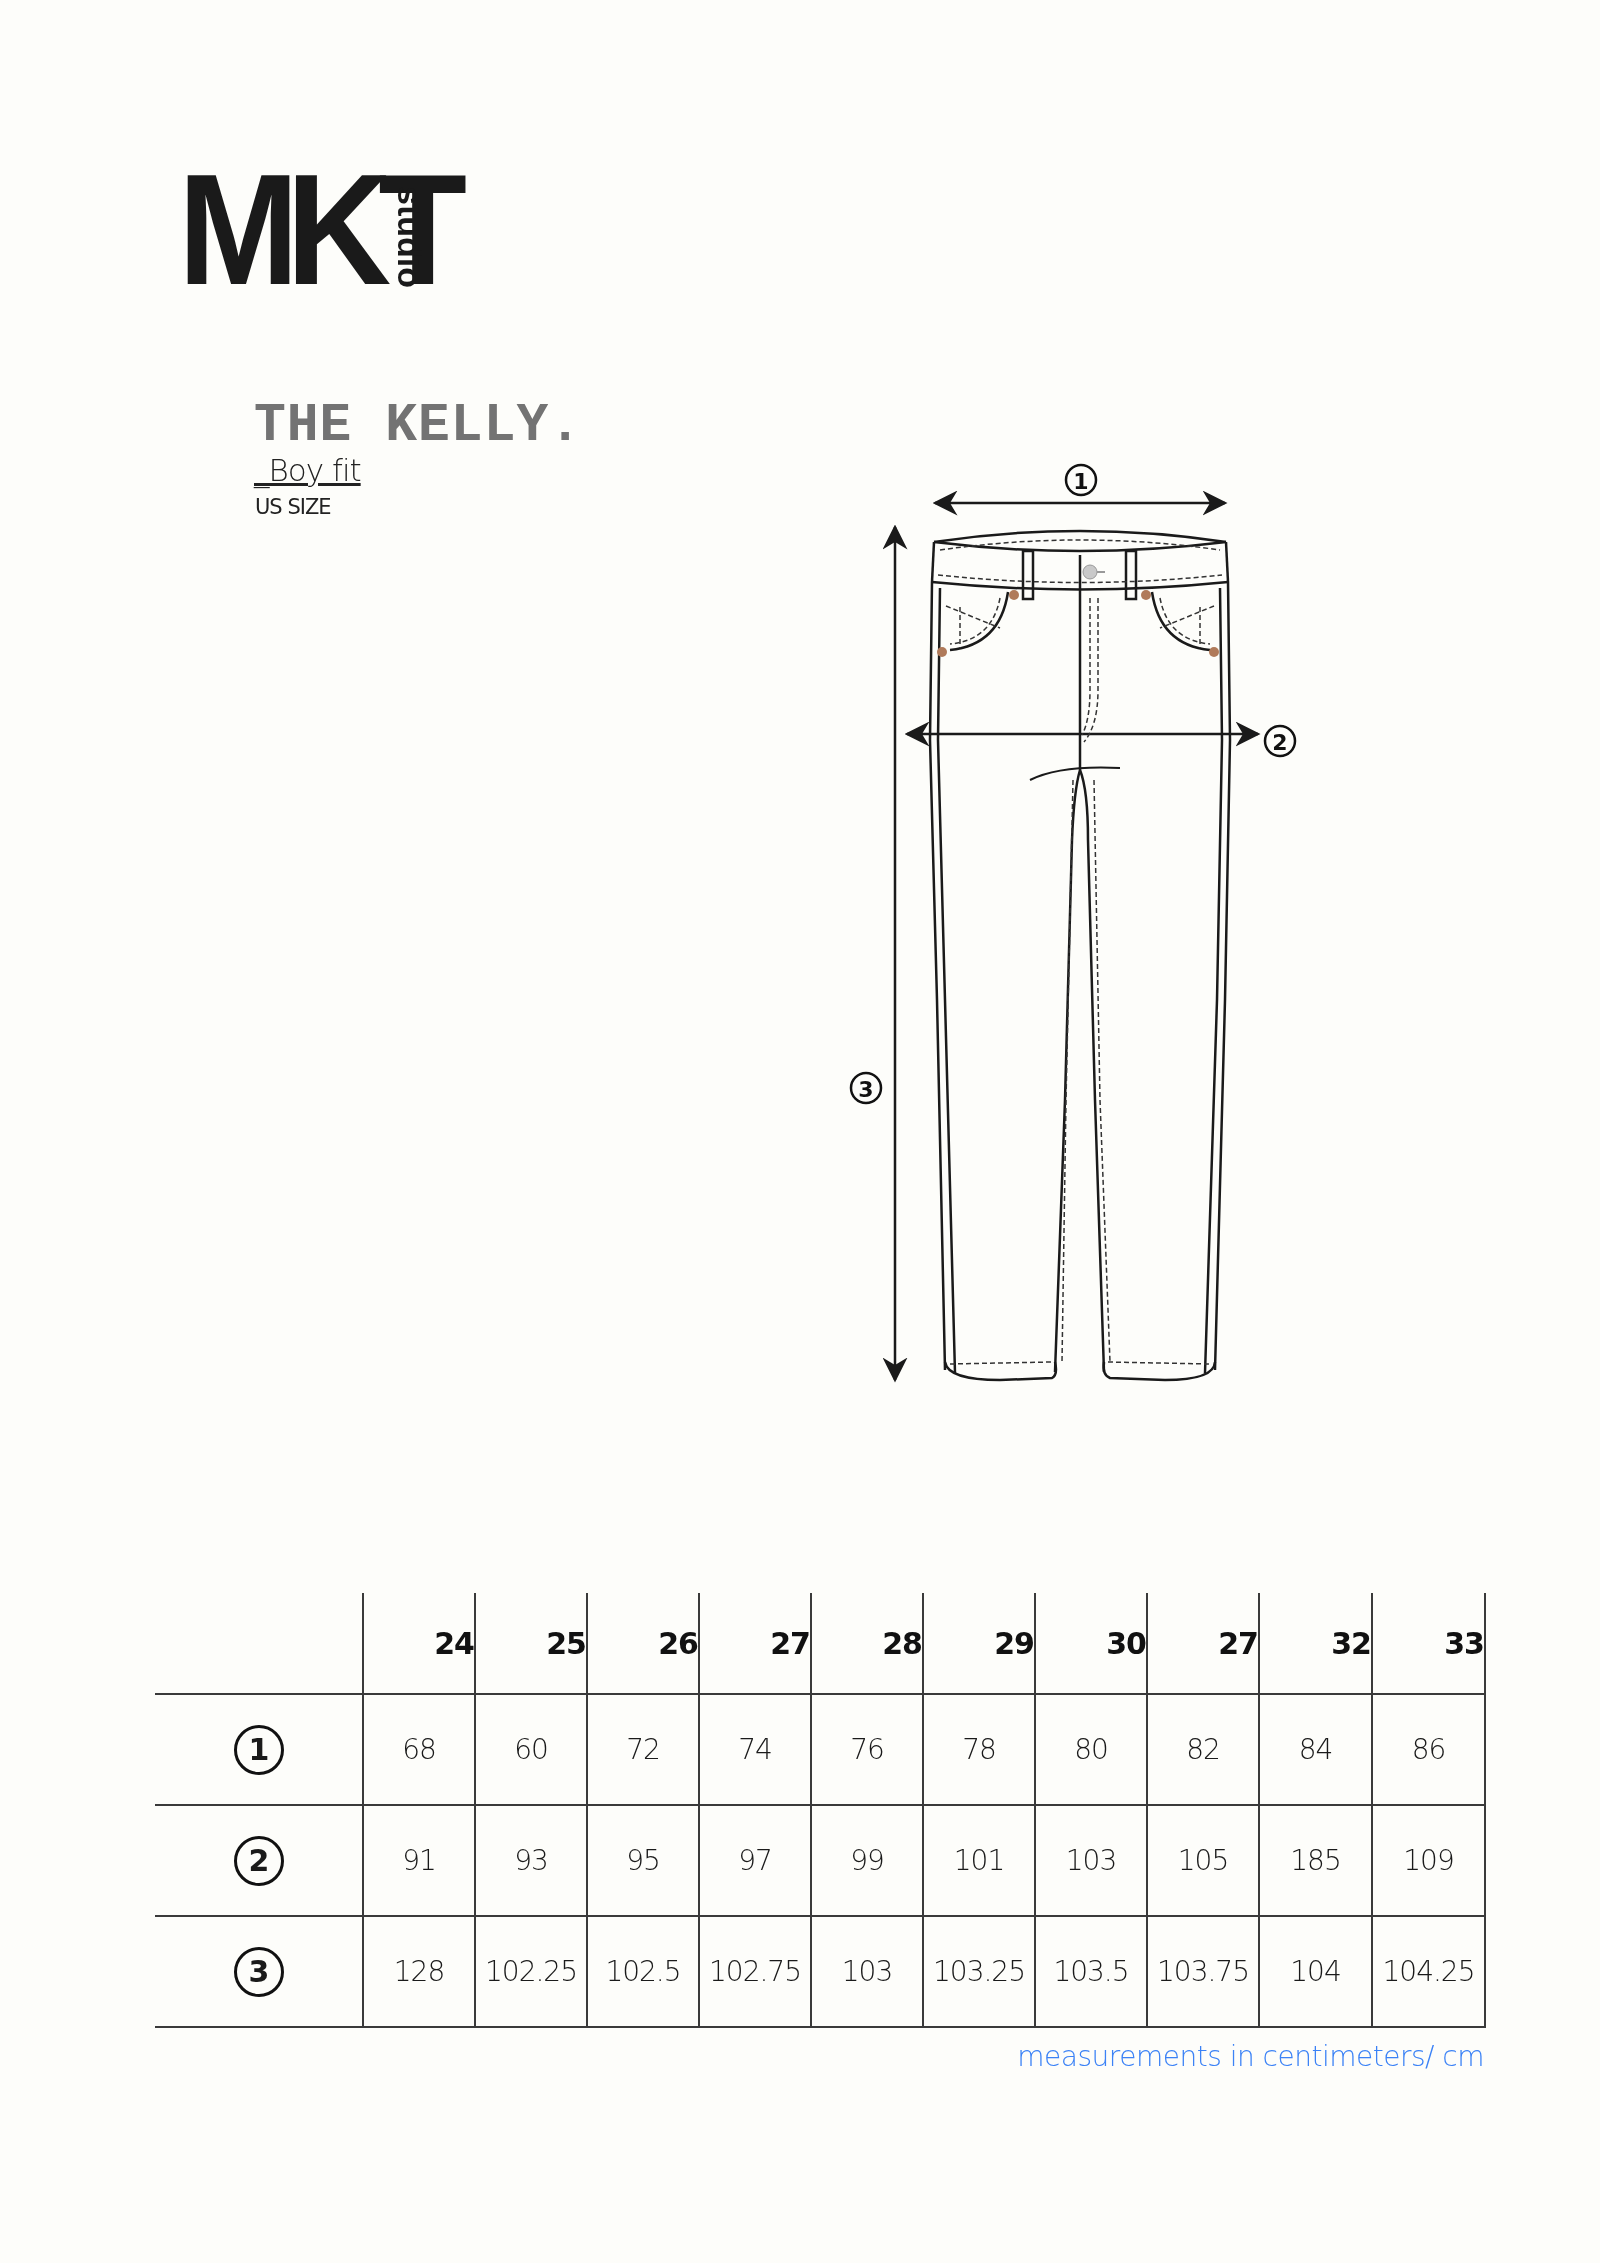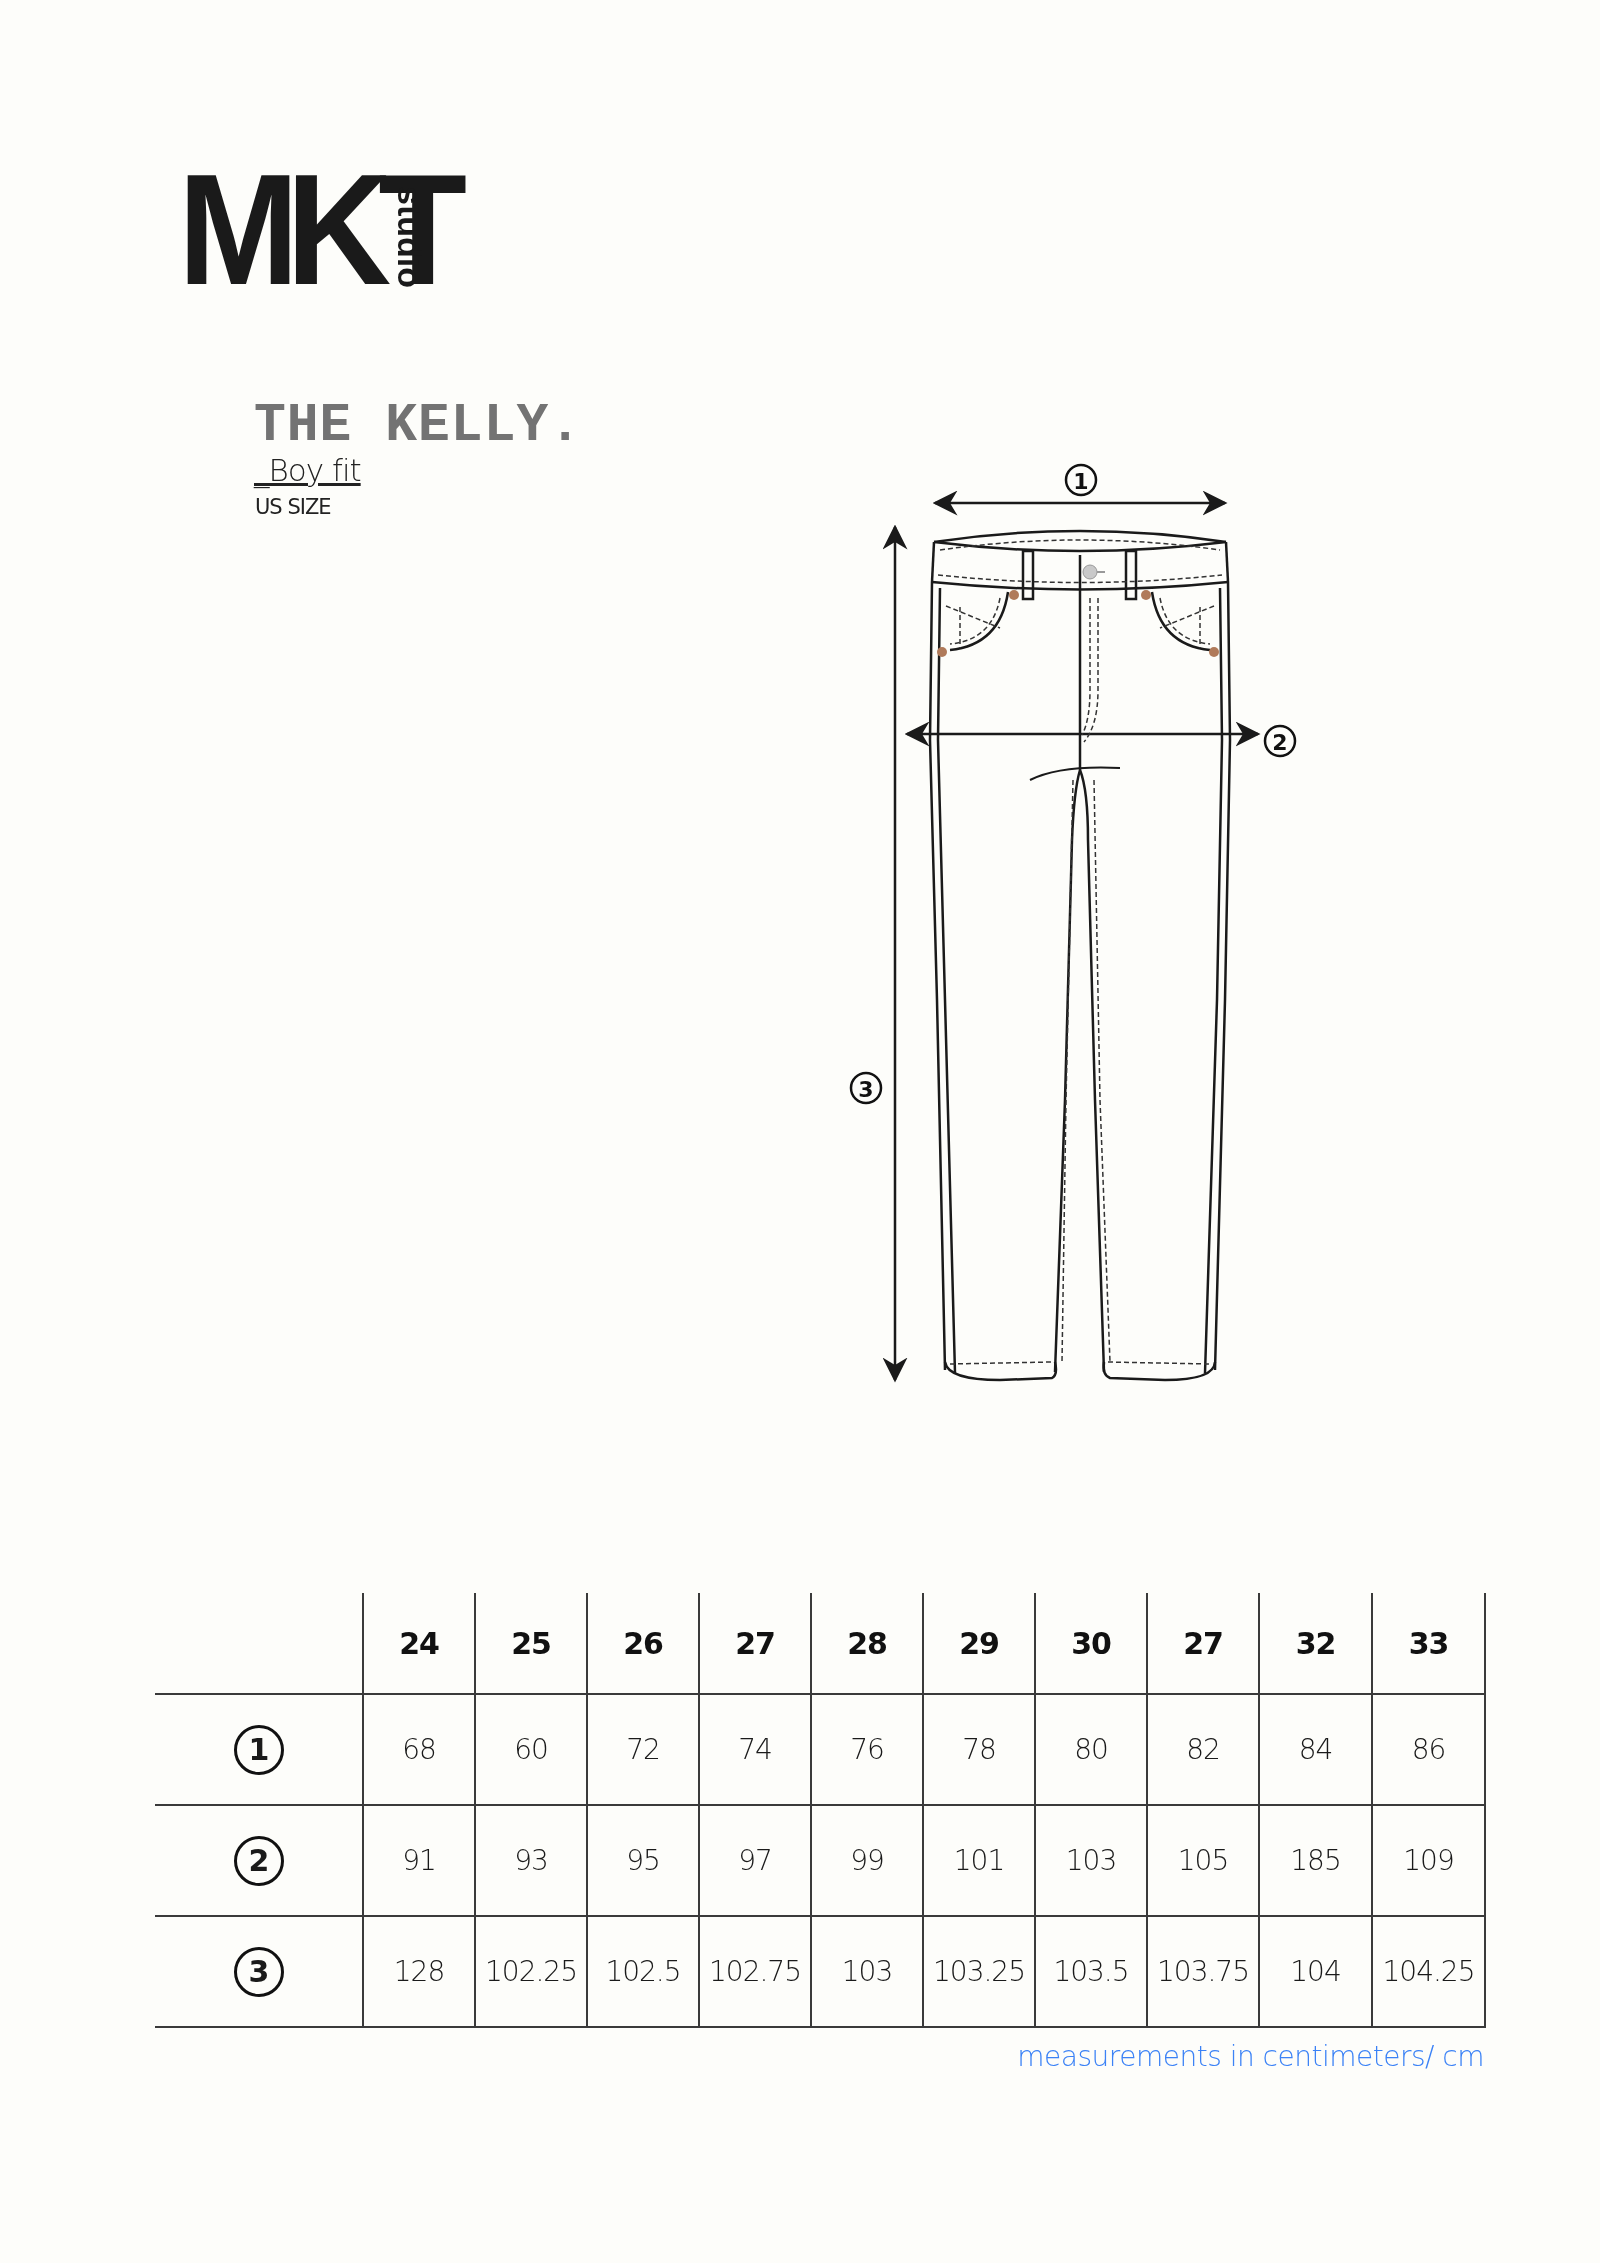--- a/index.html
+++ b/index.html
@@ -75,20 +75,21 @@
     padding: 0; text-align: center; vertical-align: middle;
     border: 2px solid #3a3a3a;
   }
   table.size-table th {
     height: 100px;
     font-family: "DejaVu Sans", sans-serif;
     font-weight: bold;
     font-size: 30px;
     letter-spacing: -1px;
     border-top: none;
+    text-align: right;
   }
   table.size-table td {
     height: 109px;
     font-family: "DejaVu Sans", sans-serif;
     font-weight: 300;
     font-size: 28px;
     letter-spacing: -1px;
     color: #1a1a1a;
   }
   table.size-table .corner {

